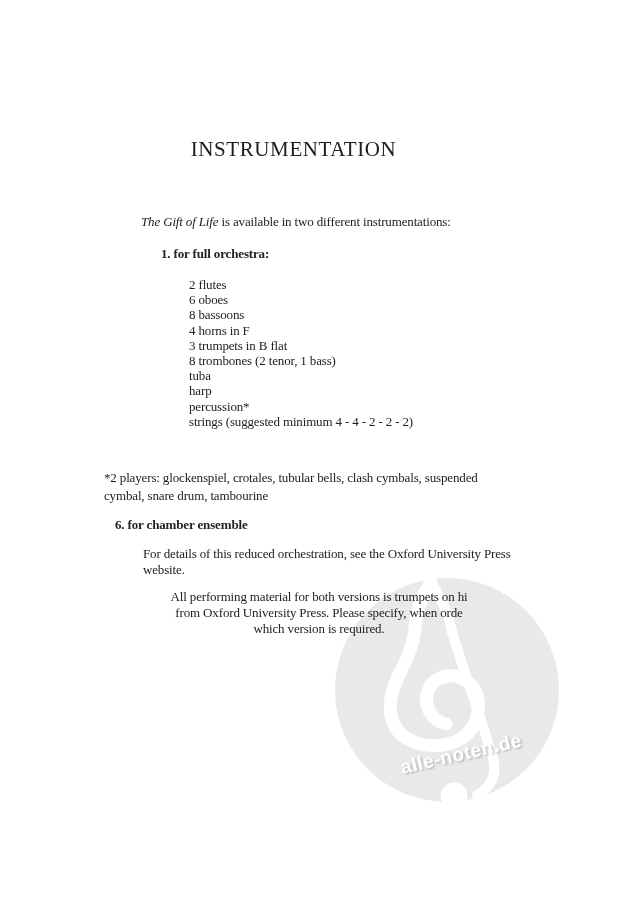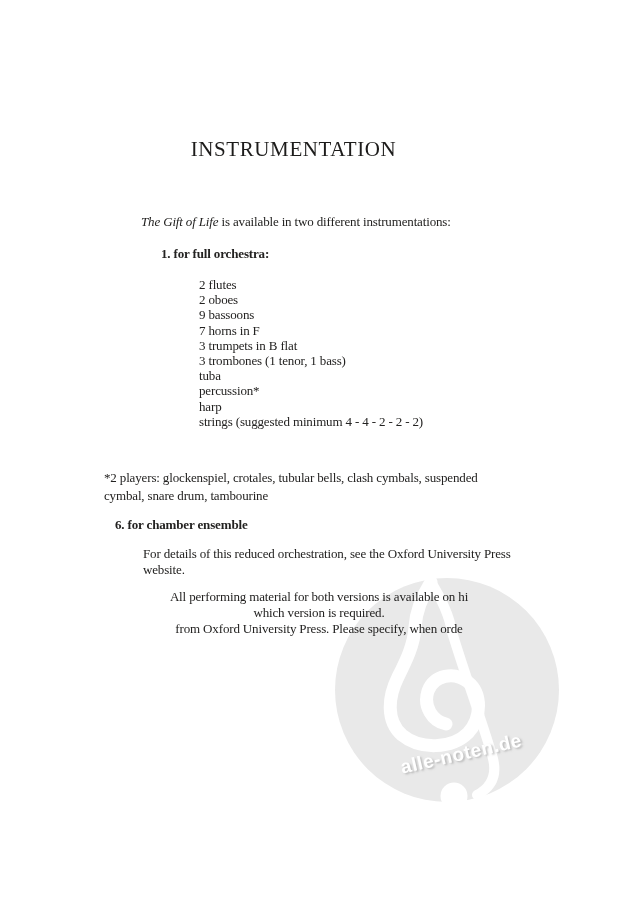--- a/index.html
+++ b/index.html
@@ -22,21 +22,21 @@
   }
   .body-line{
     font-size:13px;
     letter-spacing:-0.15px;
     white-space:nowrap;
   }
   .intro{top:214px; left:115px; line-height:15px;}
   .intro .it{font-style:italic;margin-left:26px;}
   .bold{font-weight:bold;}
   .heading-1{top:246px; left:115px;margin-left:46px;}
-  .instrument-list{top:277px; left:199px; line-height:15.2px;}
+  .instrument-list{top:277px; left:189px; line-height:15.2px;}
   .footnote{top:469px; left:104px; line-height:17.6px;}
   .heading-2{top:517px; left:115px;}
   .details{top:546px; left:115px; line-height:16.4px;margin-left:28px;}
   .availability{
     top:589px; left:113px; width:412px;
     line-height:16px;
     text-align:center;
   }
   .availability div, .instrument-list div, .footnote div, .details div{
     white-space:nowrap;
@@ -78,42 +78,42 @@
   <div class="abs page-title">INSTRUMENTATION</div>
 
   <div class="abs body-line intro">
     <span class="it">The Gift of Life</span><span> is available in two different instrumentations:</span>
   </div>
 
   <div class="abs body-line bold heading-1">1. for full orchestra:</div>
 
   <div class="abs body-line instrument-list">
       <div>2 flutes</div>
-      <div>2 oboes</div>
-      <div>9 bassoons</div>
-      <div>7 horns in F</div>
+      <div>6 oboes</div>
+      <div>8 bassoons</div>
+      <div>4 horns in F</div>
       <div>3 trumpets in B flat</div>
-      <div>3 trombones (1 tenor, 1 bass)</div>
+      <div>8 trombones (2 tenor, 1 bass)</div>
       <div>tuba</div>
+      <div>harp</div>
       <div>percussion*</div>
-      <div>harp</div>
       <div>strings (suggested minimum 4 - 4 - 2 - 2 - 2)</div>
     </div>
 
   <div class="abs body-line footnote">
       <div>*2 players: glockenspiel, crotales, tubular bells, clash cymbals, suspended</div>
       <div>cymbal, snare drum, tambourine</div>
     </div>
 
   <div class="abs body-line bold heading-2">6. for chamber ensemble</div>
 
   <div class="abs body-line details">
       <div>For details of this reduced orchestration, see the Oxford University Press</div>
       <div>website.</div>
     </div>
 
   <div class="abs body-line availability">
-      <div>All performing material for both versions is available on hi</div>
+      <div>All performing material for both versions is trumpets on hi</div>
+      <div>from Oxford University Press. Please specify, when orde</div>
       <div>which version is required.</div>
-      <div>from Oxford University Press. Please specify, when orde</div>
     </div>
 
 </div>
 
 </body></html>

